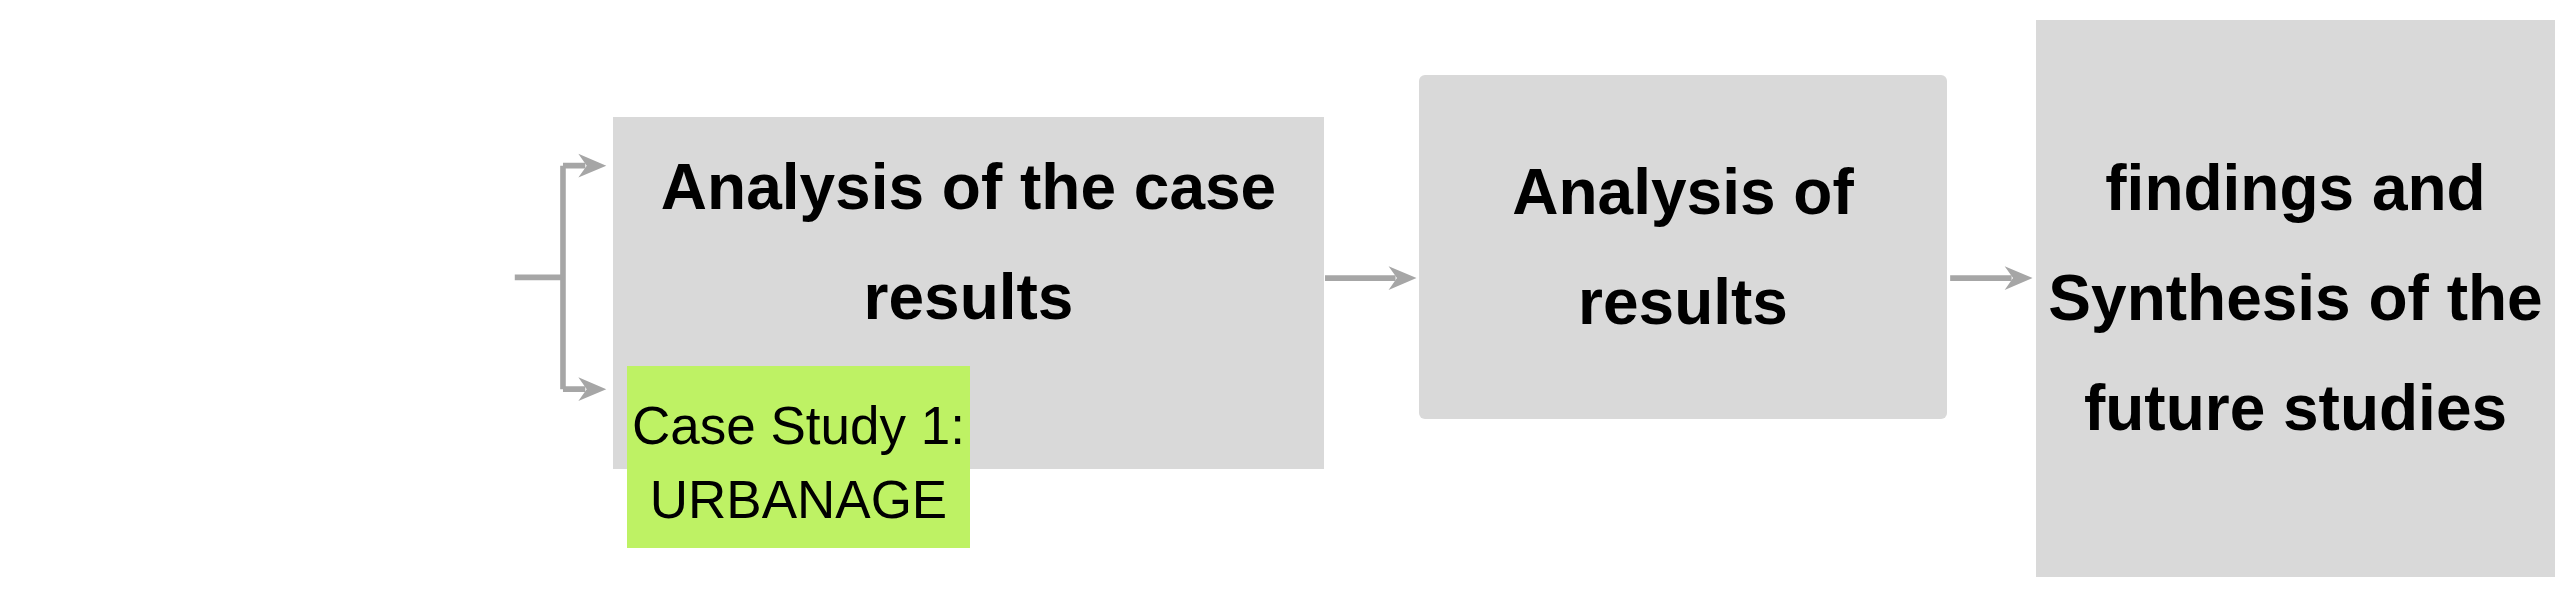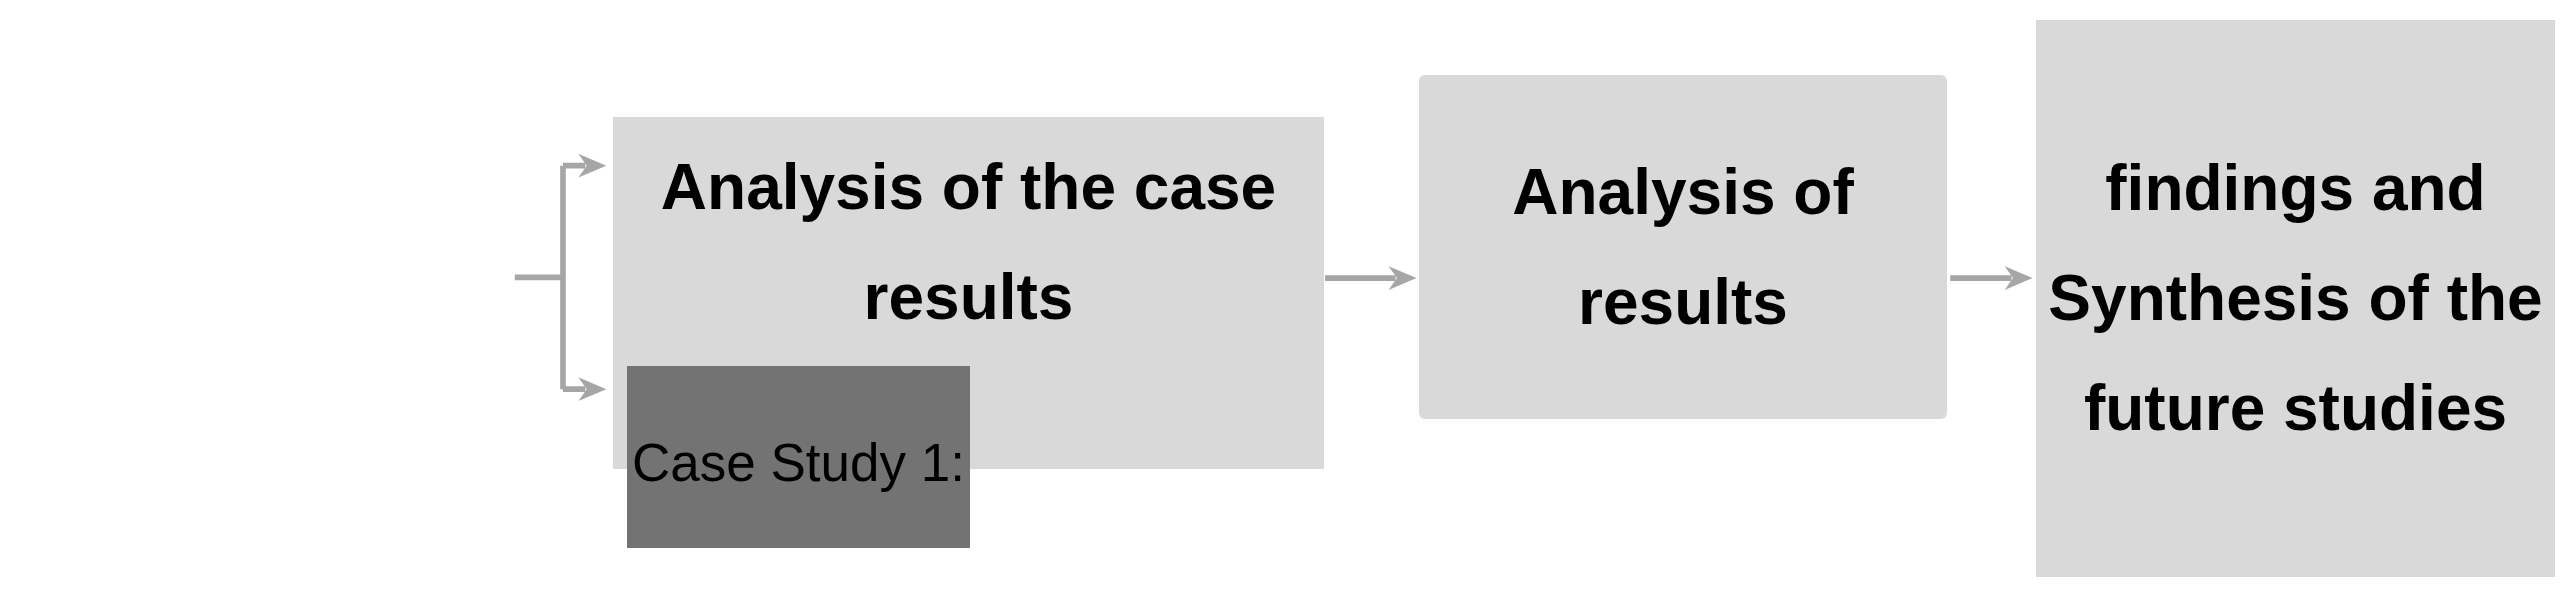--- a/index.html
+++ b/index.html
@@ -45,21 +45,21 @@
     width: 100%; height: 249px;
     display: flex;
     flex-direction: column;
     align-items: center;
     justify-content: center;
   }
   .sub-box {
     position: absolute;
     top: 249px;
     height: 182px;
-    background: #737373;
+    background: #bef264;
     display: flex;
     flex-direction: column;
     align-items: center;
     justify-content: center;
     text-align: center;
     color: #000000;
   }
   #subbox-case-study-1 { left: 14px;  width: 343px; }
   #subbox-case-study-2 { left: 367px; width: 339px; }
   .sub-label {
@@ -98,20 +98,21 @@
   <div class="stage-box" id="box-case-analysis">
     <div class="case-title-area">
       <div class="stage-label">
         <div>Analysis of the case</div>
         <div>results</div>
       </div>
     </div>
     <div class="sub-box" id="subbox-case-study-1">
       <div class="sub-label">
         <div>Case Study 1:</div>
+        <div>URBANAGE</div>
       </div>
     </div>
   </div>
 
   <div class="stage-box" id="box-results">
     <div class="stage-label">
       <div>Analysis of</div>
       <div>results</div>
     </div>
   </div>

